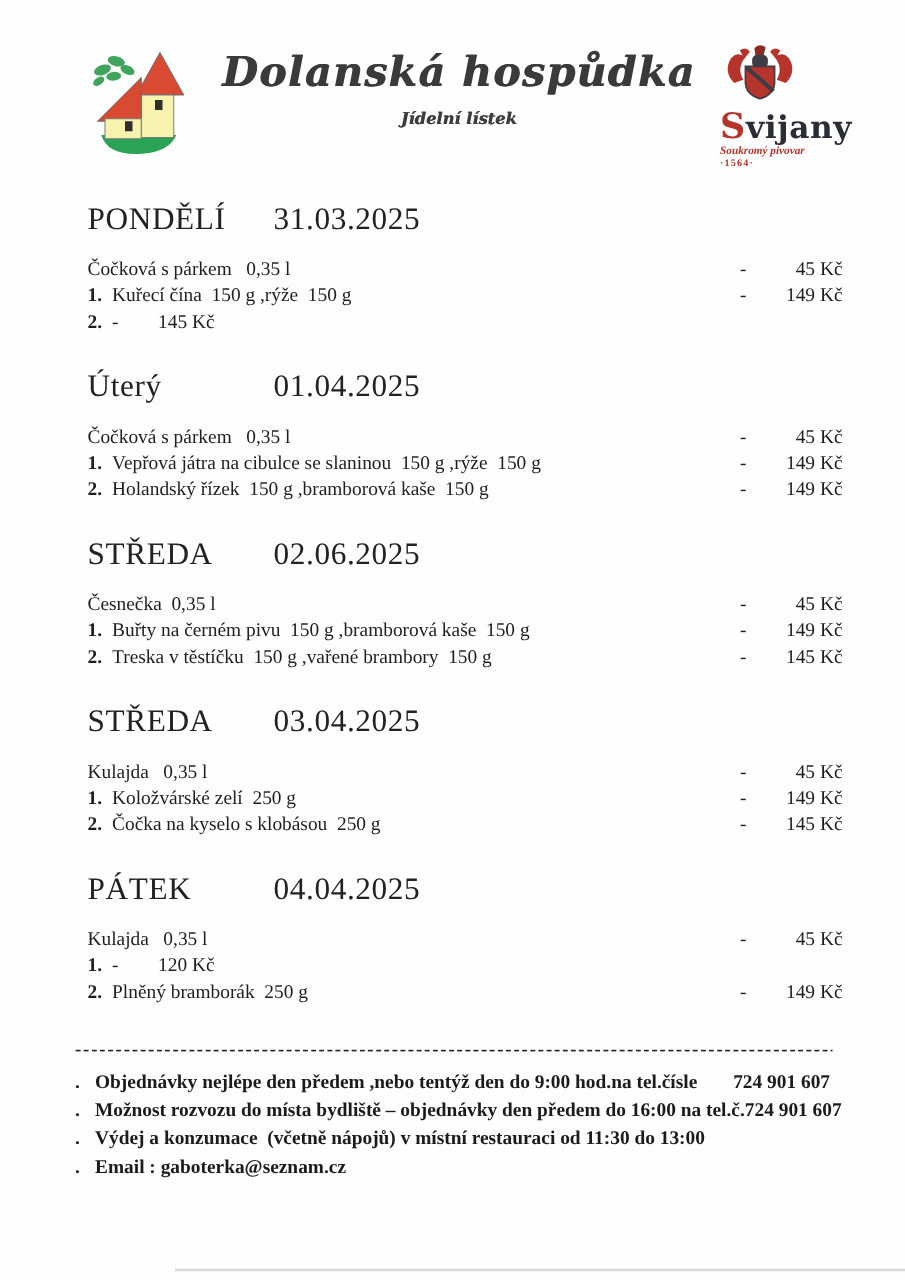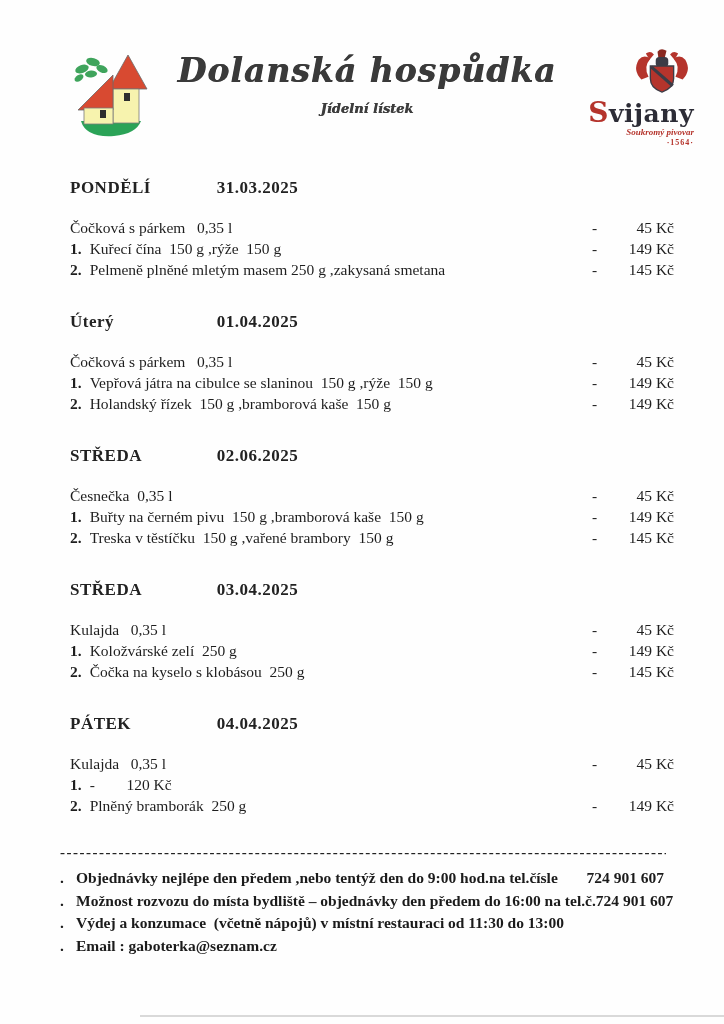--- a/index.html
+++ b/index.html
@@ -6,48 +6,48 @@
   html,body { background:#ffffff; }
   .page {
     position:relative;
     width:724px; height:1024px;
     background:#fefefe;
     font-family:"Liberation Serif", serif;
     color:#1e1e1e;
     overflow:hidden;
   }
   
-  .header { display:flex; align-items:flex-start; padding:47px 30px 0 66px; }
+  .header { display:flex; align-items:flex-start; padding:34px 30px 0 66px; }
   .logo-house { width:92px; flex:0 0 auto; }
   .title-block { flex:1; text-align:center; padding-top:4px; }
   .title {
     font-family:"DejaVu Serif", serif;
     font-style:italic; font-weight:bold;
     font-size:33px; color:#3a3a3a; letter-spacing:1px;
     text-shadow:0.6px 0 0 #3a3a3a;
   }
   .subtitle {
     font-family:"DejaVu Serif", serif;
     font-style:italic; font-weight:bold;
     font-size:13px; color:#3d3d3d; margin-top:11px;
     text-shadow:0.4px 0 0 #3d3d3d;
   }
-  .brewery { width:118px; flex:0 0 auto; text-align:right; padding-top:2px; }
+  .brewery { width:118px; flex:0 0 auto; text-align:left; padding-top:2px; }
   .brewery-name {
     font-family:"DejaVu Serif", serif; font-weight:bold;
     font-size:25px; line-height:24px; color:#2c2c36; letter-spacing:0.5px;
     margin-top:-4px;
   }
   .brewery-initial { color:#b5342c; font-size:28px; }
   .brewery-tagline { color:#b5342c; font-style:italic; font-weight:bold; font-size:9px; margin-top:1px; }
   .brewery-year { color:#b5342c; font-weight:bold; font-size:8px; letter-spacing:1px; margin-top:1px; }
   
   .menu { padding:28px 50px 0 70px; }
   .day { margin-bottom:29px; }
-  .day-heading { font-size:17px; font-weight:bold; line-height:26px; letter-spacing:0.5px; color:#222; }
+  .day-heading { font-size:25px; font-weight:normal; line-height:26px; letter-spacing:0.5px; color:#222; }
   .day-name { display:inline-block; min-width:142px; }
   .items { margin-top:16px; }
   .item-row { display:flex; align-items:baseline; line-height:21px; font-size:15.5px; }
   .item-num { font-weight:bold; margin-right:8px; }
   .item-num:empty { margin-right:0; }
   .item-text { flex:1; white-space:pre; overflow:hidden; }
   .item-price { flex:0 0 82px; display:flex; justify-content:space-between; white-space:nowrap; }
   
   .footer { margin-top:16px; }
   .divider {
@@ -141,21 +141,20 @@
         <div class="item-row">
           <span class="item-num">1.</span>
           <span class="item-text">Kuřecí čína  150 g ,rýže  150 g</span>
           <span class="item-price">
               <span>-</span>
               <span>149 Kč</span>
             </span>
         </div>
         <div class="item-row">
           <span class="item-num">2.</span>
-          <span class="item-text">Pelmeně plněné mletým masem 250 g ,zakysaná smetana</span>
           <span class="item-price">
               <span>-</span>
               <span>145 Kč</span>
             </span>
         </div>
       </div>
     </div>
 
     <div class="day">
       <div class="day-heading">

